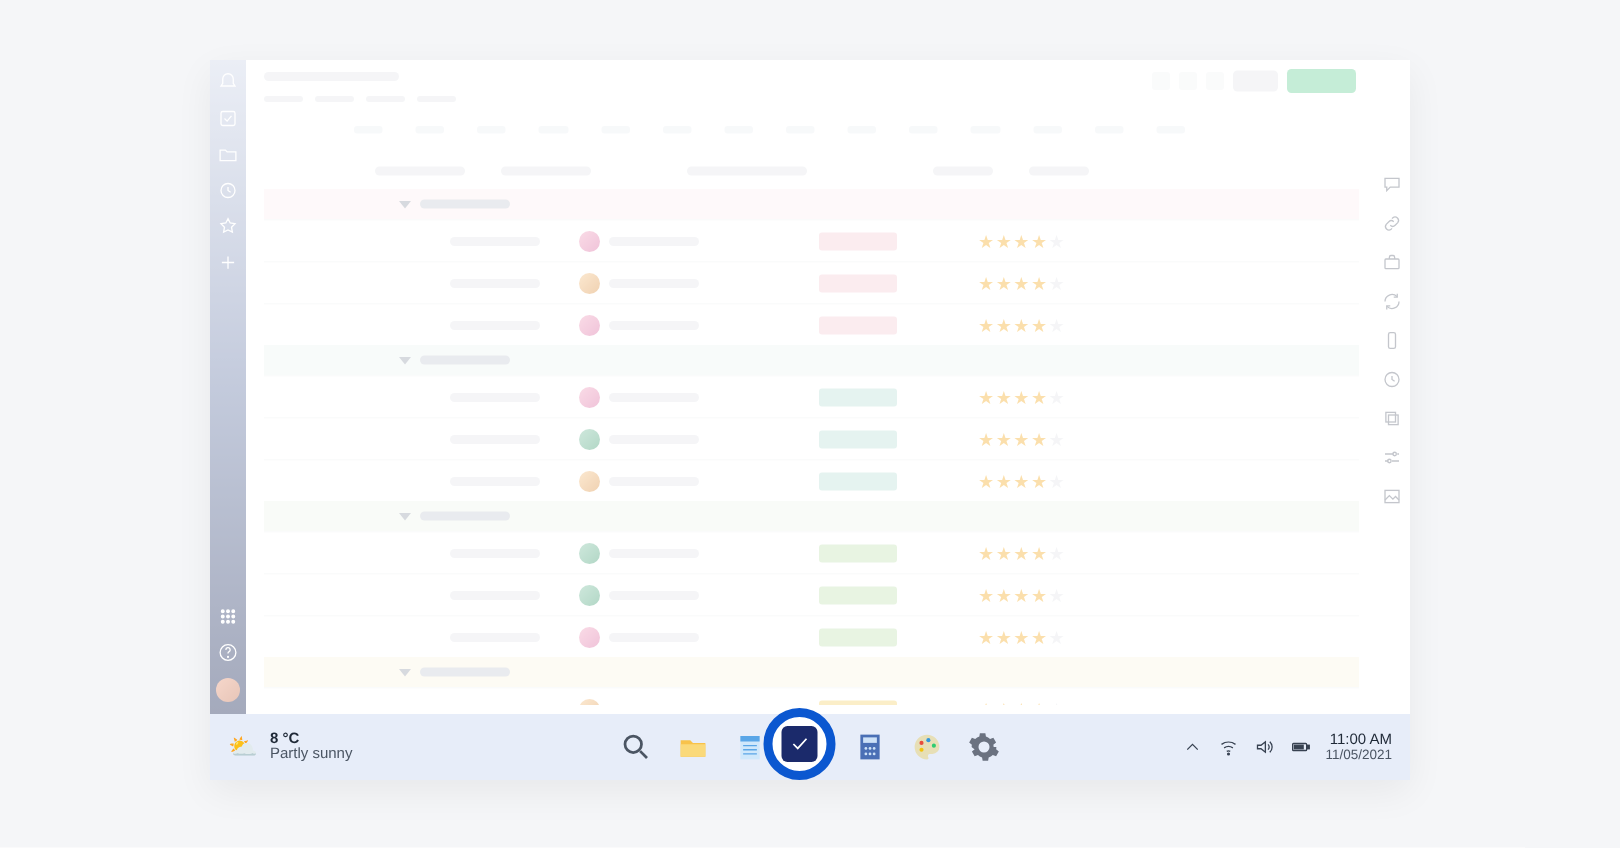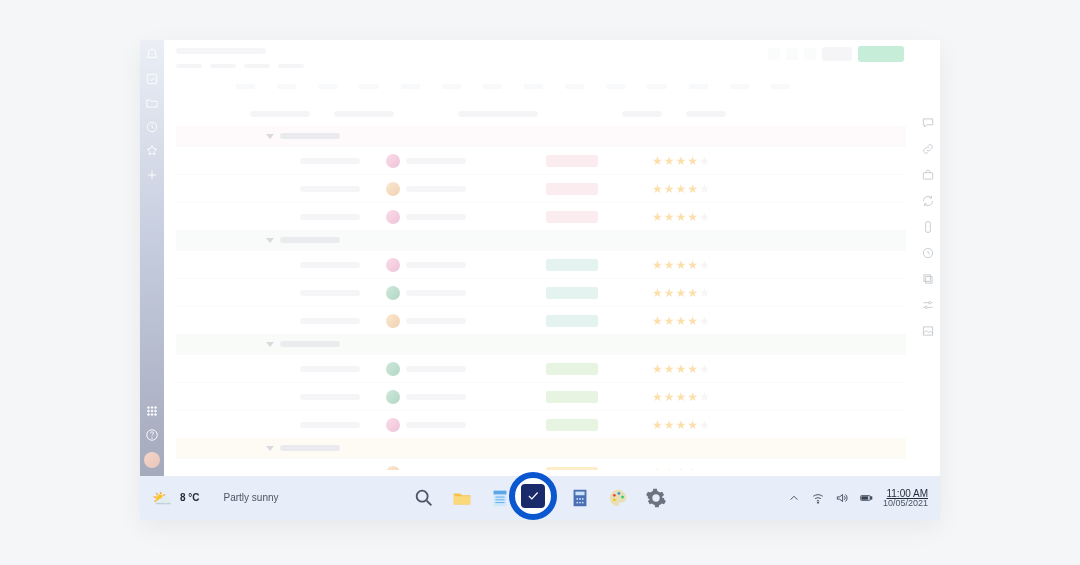--- a/index.html
+++ b/index.html
@@ -61,36 +61,36 @@
 .g-green { background:#f0f6ed; }
 .g-yellow { background:#fbf5e4; }
 .tag-pink{background:#f4cfd7;}
 .tag-teal{background:#bde0d9;}
 .tag-green{background:#c6e4b7;}
 .tag-yellow{background:#f5d576;}
 
 .taskbar { position: absolute; left: 0; right: 0; bottom: 0; height: 44px; background: #e7edf9; display:flex; align-items:center; z-index: 20; }
 .weather { display:flex; align-items:center; gap:8px; margin-left:12px; }
 .weather-icon { font-size:16px; }
-.weather-text { display:flex; flex-direction:row; line-height:1;gap:24px; }
+.weather-text { display:flex; flex-direction:column; line-height:1; }
 .weather-text .t { font-size:10px; font-weight:600; color:#1f2937;}
 .weather-text .d { font-size:10px; color:#4b5563;}
 
 .tbcenter { position:absolute; left:50%; transform:translateX(-50%); display:flex; align-items:center; gap:14px; }
 .tbicon { width:24px;height:24px; display:flex;align-items:center;justify-content:center; }
 .tbicon svg{ width:22px;height:22px; }
 .highlight-ring { position:absolute; left: 50%; transform: translateX(-50%); bottom: 0px; width: 48px; height: 48px; border: 6px solid #0b57d0; border-radius: 50%; background:#fff; display:flex; align-items:center; justify-content:center; z-index: 30; margin-left: -7px; }
 .highlight-ring .inner { width:24px;height:24px; background:#1b2a6b; border-radius:4px; display:flex;align-items:center;justify-content:center; }
 .highlight-ring .inner svg{ width:14px;height:14px; stroke:#fff; fill:none; stroke-width:2;}
 
 .tbright { margin-left:auto; margin-right:12px; display:flex; align-items:center; gap:10px; }
 .sysicon { width:14px;height:14px; }
 .sysicon svg{width:14px;height:14px; stroke:#374151; fill:none; stroke-width:1.5;}
 .clock { text-align:right; line-height:1.1;}
-.clock .time{font-size:10px; color:#1f2937;text-decoration:underline;}
+.clock .time{font-size:10px; color:#1f2937;}
 .clock .date{font-size:9px; color:#4b5563;}
 
 .av1{background:linear-gradient(135deg,#f2a6c2,#d96aa0);} 
 .av2{background:linear-gradient(135deg,#f6c58a,#d98e3e);} 
 .av3{background:linear-gradient(135deg,#86c5a8,#3f9c71);} 
 </style>
 </head>
 <body>
 
 <div class="stage">
@@ -513,21 +513,21 @@
       <div class="sysicon"><svg viewBox="0 0 24 24">
             <path d="M4 10v4h4l5 4V6l-5 4H4zM16 9a4 4 0 0 1 0 6M18 6a8 8 0 0 1 0 12"></path>
           </svg></div>
       <div class="sysicon"><svg viewBox="0 0 24 24">
             <rect x="3" y="8" width="16" height="8" rx="1"></rect>
             <rect x="20" y="10" width="2" height="4" fill="#374151"></rect>
             <rect x="5" y="10" width="10" height="4" fill="#374151"></rect>
           </svg></div>
       <div class="clock">
         <div class="time">11:00 AM</div>
-        <div class="date">10/05/2021</div>
+        <div class="date">11/05/2021</div>
       </div>
     </div>
   </div>
 
   <div class="highlight-ring">
     <div class="inner">
         <svg viewBox="0 0 24 24">
           <path d="M5 12l5 5L20 6"></path>
         </svg>
       </div>

